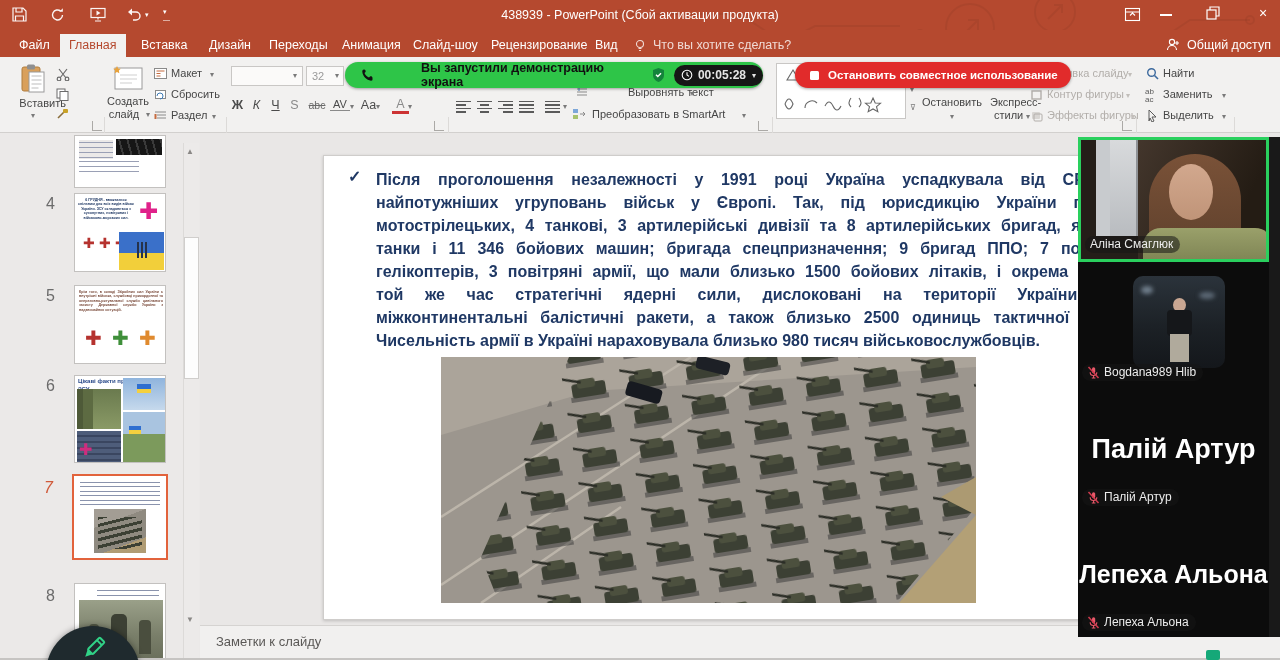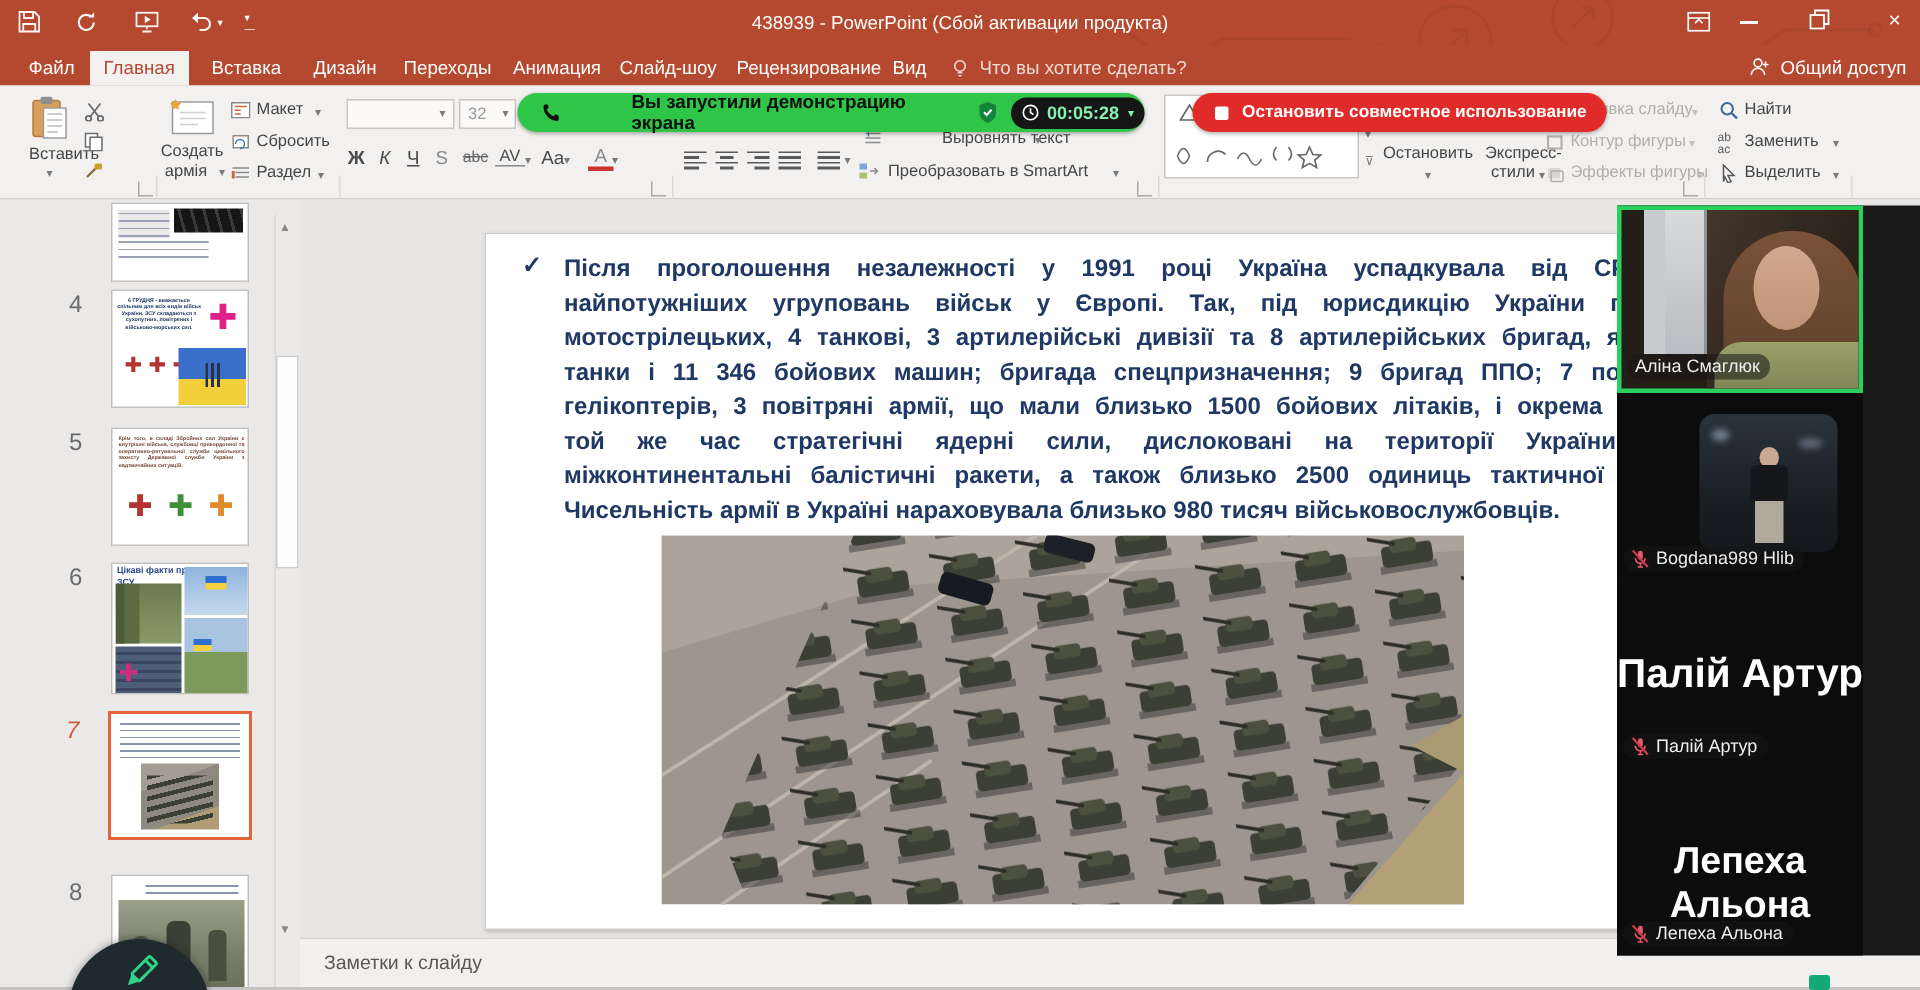--- a/index.html
+++ b/index.html
@@ -23,40 +23,40 @@
 .rtxt.dis{color:#b2aeaa}
 .dd{font-size:8px;color:#7a7a7a}
 .launcher{width:10px;height:10px;border-left:1px solid #9a9894;border-bottom:1px solid #9a9894;opacity:.8}
 .combob{height:20px;background:#fbfaf9;border:1px solid #c9c7c5;font-size:11px;color:#9a9a9a}
 .fbtn{font-size:12.5px;color:#4b4b4b;width:17px;text-align:center}
 .al-ic i{display:block;height:1.6px;background:#5a5a5a;margin:1.8px 0}
 
 .banner{top:62px;height:26px;border-radius:13px;box-shadow:0 1px 3px rgba(0,0,0,.35);z-index:6;display:flex;align-items:center}
 .bgreen{left:345px;width:418px;background:#2ec548}
 .bred{left:795px;width:276px;background:#e12b2b}
-.btimer{background:#161616;border-radius:11px;height:21px;display:flex;align-items:center;color:#86efac;padding:0 7px}
+.btimer{background:#161616;border-radius:11px;height:21px;display:flex;align-items:center;color:#e5e5e5;padding:0 7px}
 
 .sidebar{left:0;top:133px;width:200px;height:527px;background:#ebe9e8}
 .thumb{background:#fff;border:1px solid #c3c1bf}
 .tnum{font-size:16px;color:#6b6b6b}
 .ttxt{font-weight:bold;color:#1f3864;line-height:1.25}
 .cross{line-height:1}
 .sb-track{left:183px;top:143px;width:16px;height:489px;background:#eceae9;border-left:1px solid #dcdad8}
 .sb-thumb{left:184px;top:237px;width:15px;height:142px;background:#fdfdfd;border:1px solid #d0cecc}
 .sb-arrow{left:186px;width:10px;font-size:8px;color:#8a8886}
 
 .canvas{left:200px;top:133px;width:1080px;height:492px;background:#e9e7e6}
 .slide{left:323px;top:155px;width:827px;height:465px;background:#fff;border:1px solid #cfcdcb;box-shadow:0 1px 3px rgba(0,0,0,.18)}
 .sline{height:23px;overflow:hidden;font-size:16px;font-weight:bold;color:#1f3864;text-align:justify;text-align-last:justify;line-height:23px}
 .sline.last{text-align-last:left}
 .tooltip{left:100px;top:570px;width:212px;height:23px;background:#fff;border:1px solid #979593;box-shadow:1px 2px 3px rgba(0,0,0,.25);font-size:13.5px;color:#2b2b2b;line-height:21px;padding-left:8px;z-index:7}
 .notesbar{left:200px;top:625px;width:1080px;height:33px;background:#f1f0ef;border-top:1px solid #d5d3d1;z-index:2}
 
 .vpanel{left:1078px;top:137px;width:202px;height:500px;background:#191919;z-index:8}
-.vtile{position:absolute;left:0;width:164px;height:125px;overflow:hidden;background:#0c0c0c}
+.vtile{position:absolute;left:0;width:191px;height:125px;overflow:hidden;background:#0c0c0c}
 .vname{position:absolute;left:4px;bottom:6px;display:flex;align-items:center;background:rgba(22,22,22,.55);border-radius:9px;padding:1px 7px 2px 5px;font-size:12px;color:#ececec;white-space:nowrap}
 .bigname{position:absolute;left:0;width:100%;text-align:center;color:#fff;font-weight:bold}
 
 .pencilbtn{left:46px;top:626px;width:94px;height:94px;border-radius:50%;background:#1f2a2e;z-index:9;box-shadow:0 0 6px rgba(0,0,0,.4)}
 .bottomline{left:0;top:658px;width:1280px;height:2px;background:#c6c4c2}
 svg{display:block}
 </style>
 </head>
 <body>
 
@@ -188,21 +188,21 @@
     <span class="abs launcher" style="left:92px;top:64px"></span>
 
     <span class="abs" style="left:112px;top:8px">
       <svg width="32" height="26" viewBox="0 0 32 26">
           <rect x="3" y="3" width="27" height="21" fill="#fff" stroke="#9a9a9a"></rect>
           <path d="M8 10 h17 M8 14 h17 M8 18 h12" stroke="#cfcfcf"></path>
           <path d="M5 1 l1.2 2.4 2.6.4 -1.9 1.8.4 2.6 -2.3 -1.2 -2.3 1.2.4 -2.6 L1.2 3.8 3.8 3.4z" fill="#e8a33d"></path>
         </svg>
     </span>
     <div class="abs rtxt" style="left:100px;top:38px;width:56px;text-align:center">Создать</div>
-    <div class="abs rtxt" style="left:100px;top:51px;width:48px;text-align:center">армія</div>
+    <div class="abs rtxt" style="left:100px;top:51px;width:48px;text-align:center">слайд</div>
     <span class="abs dd" style="left:146px;top:53px">▾</span>
     <span class="abs" style="left:154px;top:11px">
         <svg width="13" height="11" viewBox="0 0 13 11">
           <rect x="0.5" y="0.5" width="12" height="10" fill="#fff" stroke="#8a8a8a"></rect>
           <path d="M2.5 3 h8 M2.5 5.5 h4 M2.5 8 h4" stroke="#c56b3f"></path>
         </svg>
       </span>
     <span class="abs rtxt" style="left:171px;top:10px">Макет</span>
     <span class="abs dd" style="left:210px;top:13px">▾</span>
     <span class="abs" style="left:154px;top:32px">

